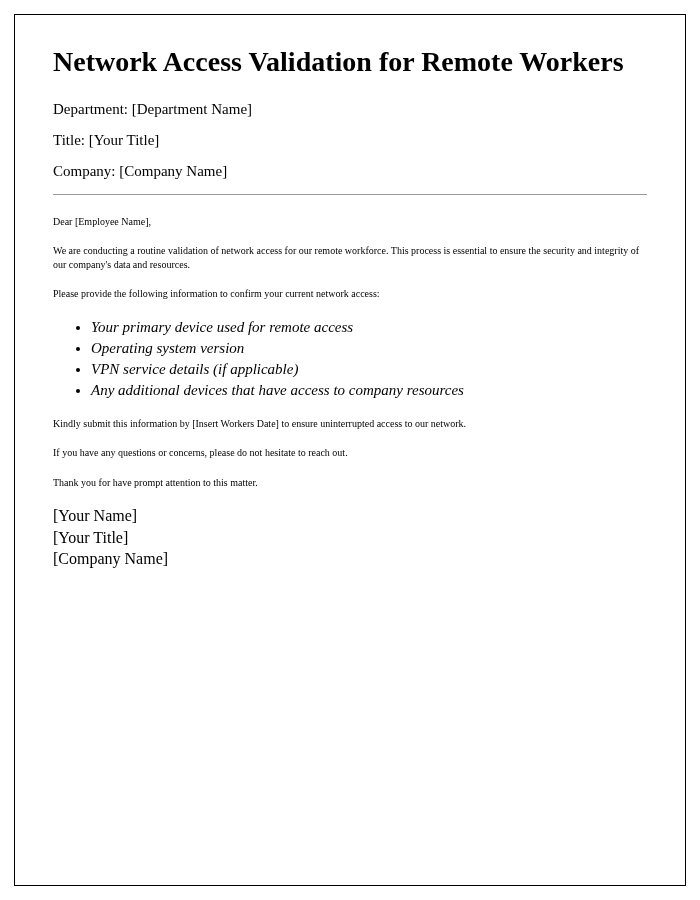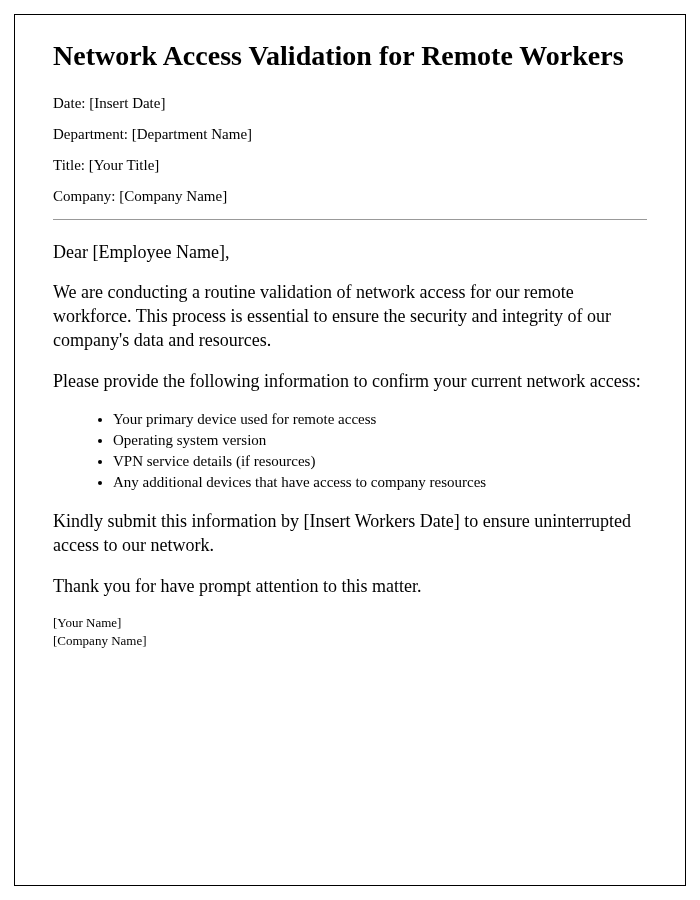--- a/index.html
+++ b/index.html
@@ -9,78 +9,80 @@
     }
     body {
       font-family: "Times New Roman", Times, serif;
       background: #fff;
       width: 700px;
       height: 900px;
       padding: 14px;
     }
     .page {
       border: 1px solid #000;
-      padding: 24px 38px;
+      padding: 30px 38px;
       height: 100%;
     }
     h1 {
       font-size: 28px;
       font-weight: bold;
       margin-bottom: 22px;
       line-height: 1.2;
     }
     .header-line {
       font-size: 15px;
       margin-bottom: 14px;
     }
     hr {
       border: none;
       border-top: 1px solid #999;
       margin: 8px 0 20px 0;
     }
     .para {
-      font-size: 18px;
+      font-size: 10px;
       margin-bottom: 16px;
       line-height: 1.35;
     }
     ul {
-      margin-left: 60px;
+      margin-left: 38px;
       margin-bottom: 16px;
+      font-style: italic;
     }
     li {
       font-size: 15px;
       line-height: 1.4;
     }
     .sig-line {
-      font-size: 13px;
+      font-size: 16px;
       line-height: 1.35;
     }
   </style>
 </head>
 <body>
 
 <div class="page">
   <h1>Network Access Validation for Remote Workers</h1>
 
-  <div class="header-line">Date: [Insert Date]</div>
   <div class="header-line">Department: [Department Name]</div>
   <div class="header-line">Title: [Your Title]</div>
   <div class="header-line">Company: [Company Name]</div>
 
   <hr>
 
   <div class="para">Dear [Employee Name],</div>
   <div class="para">We are conducting a routine validation of network access for our remote workforce. This process is essential to ensure the security and integrity of our company's data and resources.</div>
   <div class="para">Please provide the following information to confirm your current network access:</div>
 
   <ul>
     <li>Your primary device used for remote access</li>
     <li>Operating system version</li>
-    <li>VPN service details (if resources)</li>
+    <li>VPN service details (if applicable)</li>
     <li>Any additional devices that have access to company resources</li>
   </ul>
 
   <div class="para">Kindly submit this information by [Insert Workers Date] to ensure uninterrupted access to our network.</div>
+  <div class="para">If you have any questions or concerns, please do not hesitate to reach out.</div>
   <div class="para">Thank you for have prompt attention to this matter.</div>
 
   <div class="sig-line">[Your Name]</div>
+  <div class="sig-line">[Your Title]</div>
   <div class="sig-line">[Company Name]</div>
 </div>
 
 </body></html>

